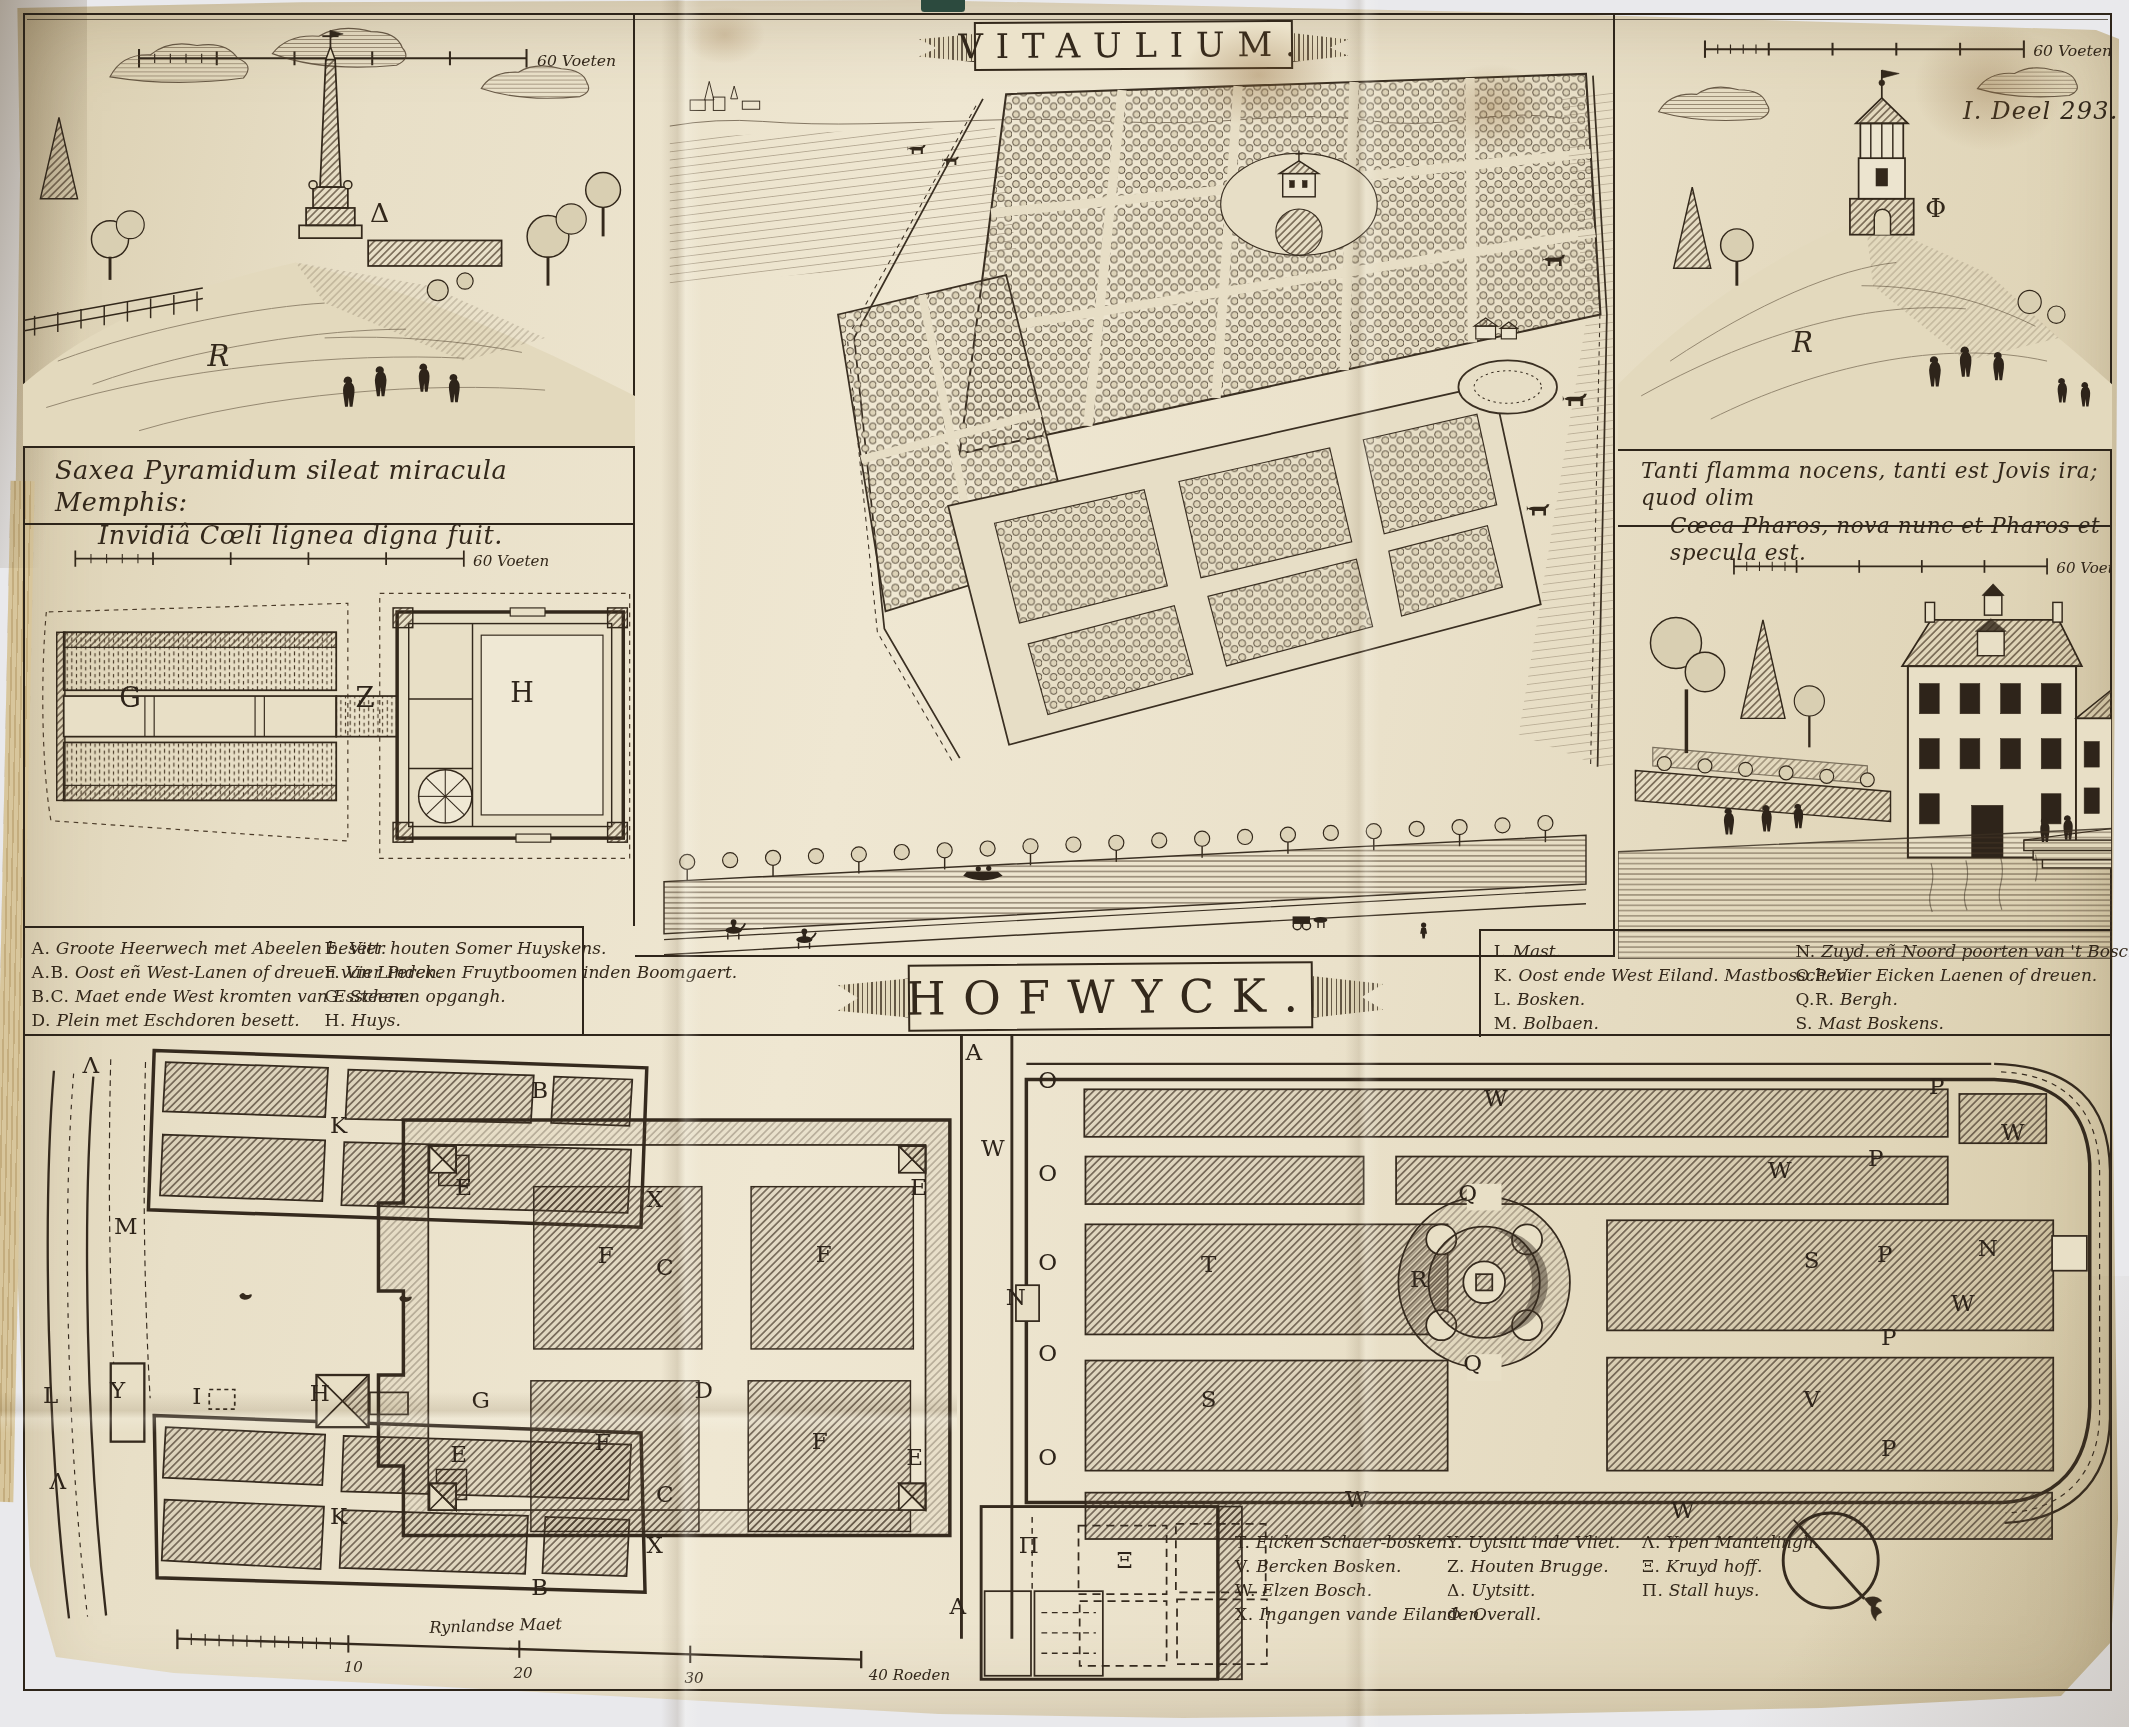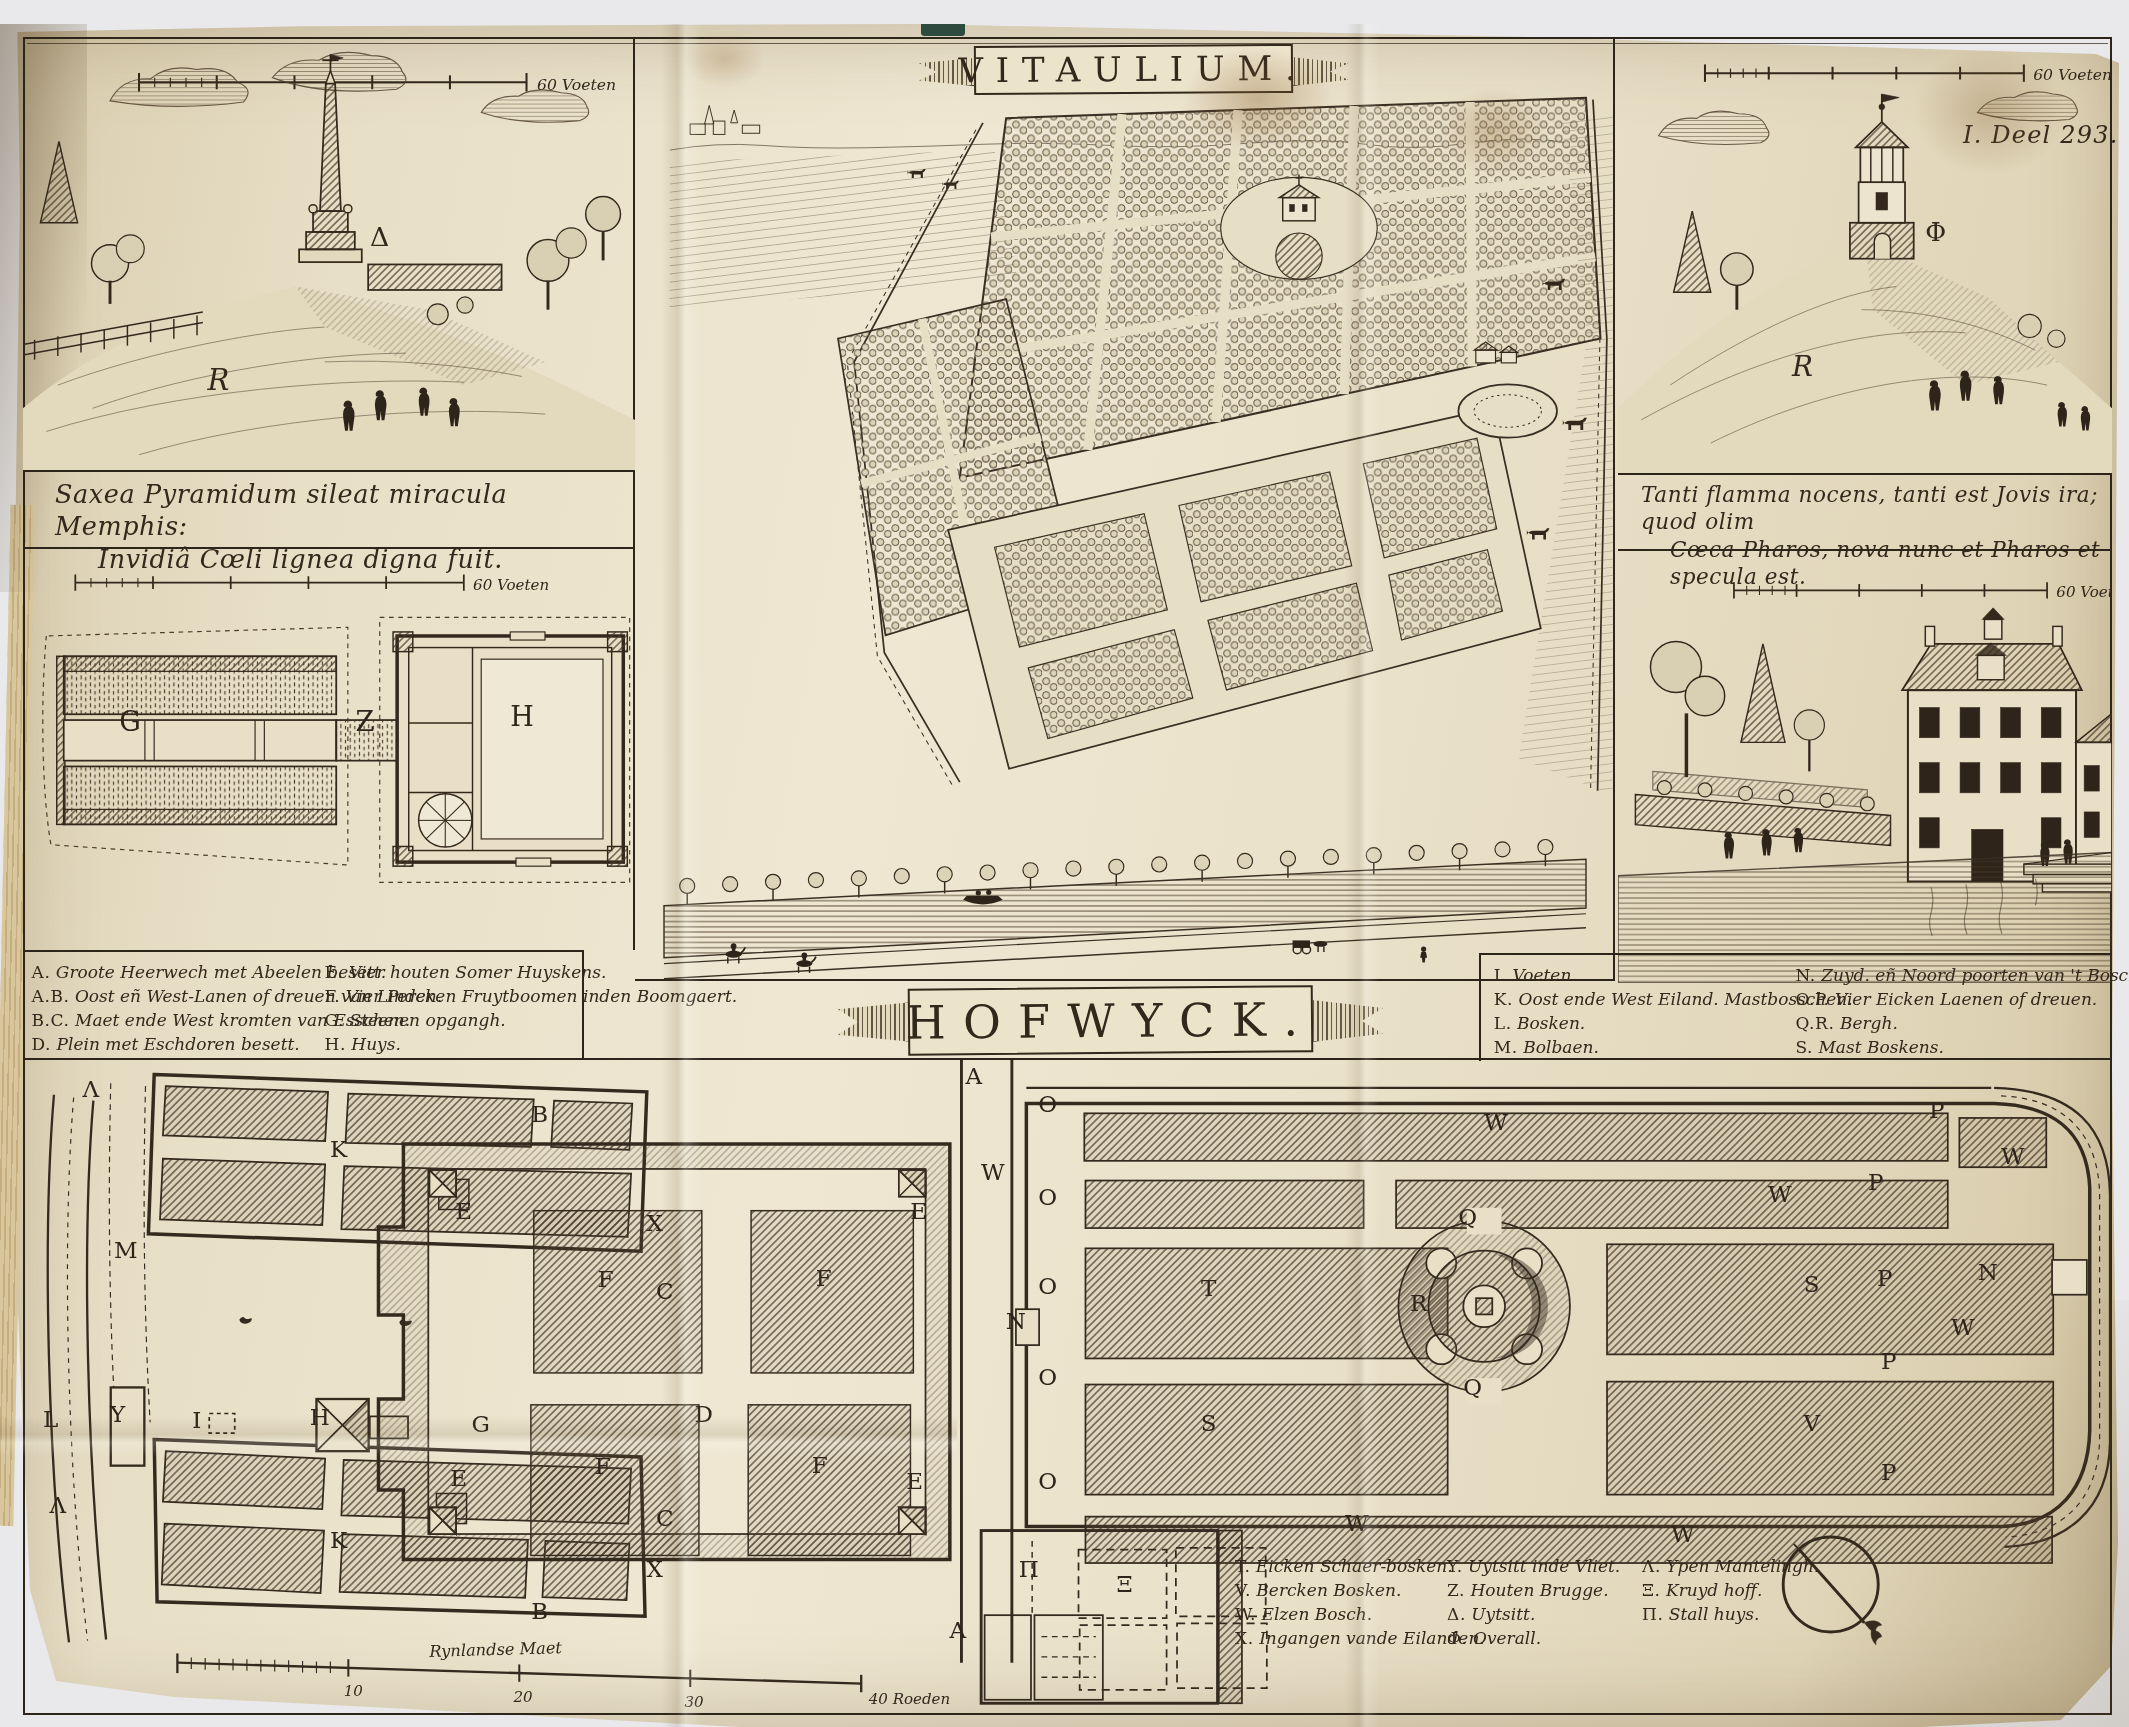--- a/index.html
+++ b/index.html
@@ -1,17 +1,17 @@
 <!DOCTYPE html>
 <html style="font-size:9.3px"><head>
 <meta charset="utf-8">
 <style>
   html,body{margin:0;padding:0;}
   body{width:2129px;height:1727px;background:#e9e9ec;font-family:"DejaVu Serif",serif;color:#33281b;}
-  #stage{position:absolute;inset:0;overflow:hidden;margin-top:24px;}
+  #stage{position:absolute;inset:0;overflow:hidden;}
   
   #paper{position:absolute;inset:0;
     background:linear-gradient(100deg,#d9cdae 0%,#e8dfc7 16%,#efe7d2 40%,#eae1ca 62%,#e0d5b8 86%,#d2c5a2 100%);
     clip-path:polygon(17.4px 8px,302px 2.3px,916px 0px,1519px 12.8px,2096px 30px,2119px 39px,2116px 522px,2112px 1044px,2118px 1519px,2111px 1642px,2061px 1696px,1821px 1708px,1519px 1714px,1183px 1718px,939px 1714px,667px 1699px,371px 1683px,174px 1673px,56px 1657px,30px 1566px,15px 1218px,10.4px 870px,16px 464px,20px 174px);}
   #paper::after{content:"";position:absolute;inset:0;box-shadow:inset 0 0 93px rgba(110,88,50,.38);}
   #page-stack{position:absolute;left:0;top:481px;width:24px;height:1021px;transform:rotate(1.2deg);
     background:repeating-linear-gradient(90deg,#d8c69c 0 3.5px,#c4ad7e 3.5px 5.2px);}
   #spine-shadow{position:absolute;left:0;top:0;width:87px;height:568px;
     background:linear-gradient(100deg,rgba(90,70,40,.45),rgba(90,70,40,0) 75%);}
   #bookmark-tab{position:absolute;left:921px;top:0;width:44px;height:11.6px;background:#2c4a3e;border-radius:0 0 3.5px 3.5px;}
@@ -627,21 +627,21 @@
 
     <div class="lrow"><span class="lkey">E.</span> <span class="ldesc">Vier houten Somer Huyskens.</span></div>
         <div class="lrow"><span class="lkey">F.</span> <span class="ldesc">Vier Percken Fruytboomen inden Boomgaert.</span></div>
         <div class="lrow"><span class="lkey">G.</span> <span class="ldesc">Steenen opgangh.</span></div>
         <div class="lrow"><span class="lkey">H.</span> <span class="ldesc">Huys.</span></div>
       </div>
   </div>
   <div class="panel" id="legend-right">
     <div class="legend-col">
 
-    <div class="lrow"><span class="lkey">I.</span> <span class="ldesc">Voeten.</span></div>
+    <div class="lrow"><span class="lkey">I.</span> <span class="ldesc">Mast.</span></div>
         <div class="lrow"><span class="lkey">K.</span> <span class="ldesc">Oost ende West Eiland. Mastbosschen.</span></div>
         <div class="lrow"><span class="lkey">L.</span> <span class="ldesc">Bosken.</span></div>
         <div class="lrow"><span class="lkey">M.</span> <span class="ldesc">Bolbaen.</span></div>
       </div>
     <div class="legend-col">
 
     <div class="lrow"><span class="lkey">N.</span> <span class="ldesc">Zuyd. eñ Noord poorten van 't Bosch.</span></div>
         <div class="lrow"><span class="lkey">O.P.</span> <span class="ldesc">Vier Eicken Laenen of dreuen.</span></div>
         <div class="lrow"><span class="lkey">Q.R.</span> <span class="ldesc">Bergh.</span></div>
         <div class="lrow"><span class="lkey">S.</span> <span class="ldesc">Mast Boskens.</span></div>

